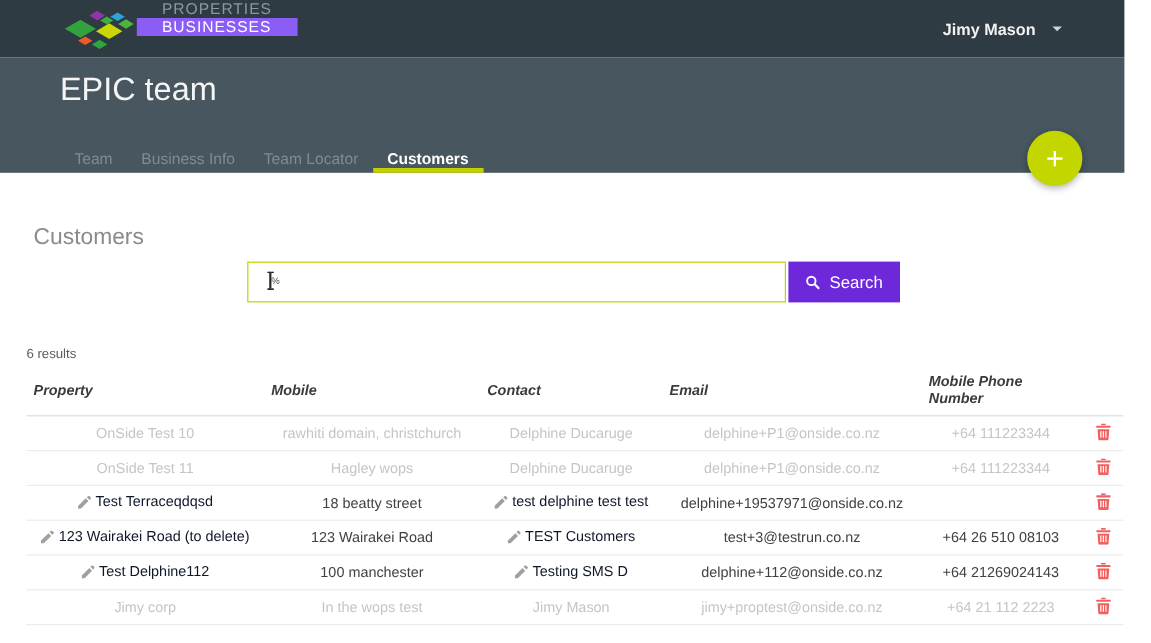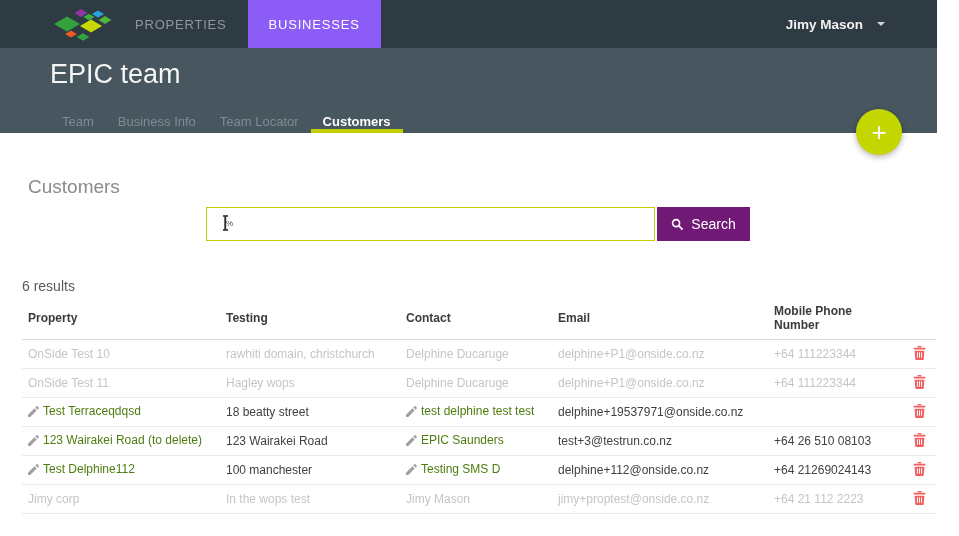--- a/index.html
+++ b/index.html
@@ -3,71 +3,71 @@
 <meta charset="utf-8">
 <style>
   * { box-sizing: border-box; margin: 0; padding: 0; }
   html,body { width: 959px; height: 536px; background:#ffffff; overflow:hidden;
               font-family: "Liberation Sans", sans-serif; }
   .app { width: 937px; position: relative; }
 
   
   .topbar { height:48px; background:#2e3b43; display:flex; align-items:stretch; }
   .logo-wrap { margin-left:52px; display:flex; align-items:center; cursor:pointer; }
-  .topnav { display:flex; margin-left:0; }
+  .topnav { display:flex; margin-left:0;flex-direction:column; }
   .topnav-item { display:flex; align-items:center; padding:0 21px; color:#8d989d;
                  font-size:13px; letter-spacing:.8px; cursor:pointer; }
   .topnav-item.active { background:#8b5cf6; color:#ffffff; font-weight:normal; }
   .user-menu { margin-left:auto; margin-right:52px; display:flex; align-items:center;
                gap:14px; cursor:pointer; }
   .user-name { color:#f2f2f2; font-size:13.5px; font-weight:bold; }
   .caret-down { width:0; height:0; border:4px solid transparent; border-top-color:#cfd4d6;
                 margin-top:4px; }
 
   
-  .team-header { height:85px; background:#47565f; position:relative; }
+  .team-header { height:96px; background:#47565f; position:relative; }
   .team-title { color:#f5f5f5; font-size:27px; font-weight:400; padding:10px 0 0 50px;
                 line-height:1.2; }
   .subtabs { position:absolute; bottom:0; left:50px; display:flex; }
   .subtab { font-size:13px; color:#7d8c94; padding:0 12px 0 12px;
             border-bottom:4px solid transparent; cursor:pointer; }
   .subtab.active { color:#ffffff; font-weight:bold; border-bottom-color:#c1d100; }
 
   .fab { position:absolute; left:856px; top:109px; width:46px; height:46px;
          border-radius:50%; background:#c3d600; color:#ffffff; border:none;
          font-size:26px; font-weight:300; line-height:1; cursor:pointer;
          box-shadow:0 2px 6px rgba(0,0,0,.3); z-index:5;
          display:flex; align-items:center; justify-content:center; }
 
   
   .page-title { color:#8b8b8b; font-size:19px; font-weight:400;
                 padding:44px 0 0 28px; line-height:1; }
   .search-row { margin:11px 0 0 206px; display:flex; position:relative; }
   .search-input { width:449px; height:34px; border:1px solid #c1d100; outline:none;
                   padding:0 12px; font-size:13px; color:#333;
                   font-family:"Liberation Sans",sans-serif; }
-  .search-btn { margin-left:2px; width:93px; height:34px; background:#701a75;
+  .search-btn { margin-left:2px; width:93px; height:34px; background:#6d28d9;
                 color:#ffffff; border:none; font-size:14px; cursor:pointer;
                 display:flex; align-items:center; justify-content:center; gap:7px;
                 font-family:"Liberation Sans",sans-serif; }
   .ibeam-cursor { position:absolute; left:15px; top:8px; pointer-events:none; }
   .cursor-pct { position:absolute; left:20px; top:12px; font-size:8px; color:#4a4a4a;
                 pointer-events:none; }
 
-  .results-count { font-size:14px; color:#5a5a5a; margin:37px 0 0 22px; }
+  .results-count { font-size:11px; color:#5a5a5a; margin:37px 0 0 22px; }
 
   
   table.customers { margin:5px 0 0 22px; width:914px; border-collapse:collapse;
                     table-layout:fixed; }
   th { text-align:left; font-size:12px; color:#3b3b3b; font-weight:bold;
-       padding:5px 6px 7px 6px; border-bottom:1px solid #dcdcdc; }
+       padding:5px 6px 7px 6px; border-bottom:1px solid #dcdcdc;font-style:italic; }
   td { font-size:12px; color:#414141; padding:5px 6px; border-bottom:1px solid #ebebeb;
-       white-space:nowrap; overflow:hidden; height:23px; }
+       white-space:nowrap; overflow:hidden; height:23px;text-align:center; }
   tr.muted td, tr.muted .cell-text { color:#c5c5c5; }
-  .cell-link { color:#4d7c0f; text-decoration:none; display:inline-flex;
+  .cell-link { color:#0f172a; text-decoration:none; display:inline-flex;
                align-items:center; gap:4px; cursor:pointer; }
   .pencil-icon { display:inline-block; flex:none; }
   .trash-btn { background:none; border:none; cursor:pointer; padding:1px 2px;
                display:inline-flex; }
   .action-cell { text-align:right; padding-right:8px; }
 </style>
 </head>
 <body>
 
 <div class="app">
@@ -134,21 +134,21 @@
       <col style="width:198px">
         <col style="width:180px">
         <col style="width:152px">
       <col style="width:216px">
         <col style="width:132px">
         <col style="width:36px">
     </colgroup>
     <thead>
       <tr>
         <th>Property</th>
-        <th>Testing</th>
+        <th>Mobile</th>
         <th>Contact</th>
         <th>Email</th>
         <th>Mobile Phone Number</th>
         <th></th>
       </tr>
     </thead>
     <tbody>
 
       <tr class="muted">
         <td class="cell-text">OnSide Test 10</td>
@@ -219,21 +219,21 @@
           <svg class="pencil-icon" width="11" height="11" viewBox="0 0 12 12">
             <path fill="#a0a0a0" d="M0 9.5V12h2.5l7-7L7 2.5zM11.7 2.8c.3-.3.3-.8 0-1.1L10.3.3c-.3-.3-.8-.3-1.1 0L8 1.5 10.5 4z"></path>
               </svg>
           <span>123 Wairakei Road (to delete)</span>
             </a></td>
         <td>123 Wairakei Road</td>
         <td><a class="cell-link">
           <svg class="pencil-icon" width="11" height="11" viewBox="0 0 12 12">
             <path fill="#a0a0a0" d="M0 9.5V12h2.5l7-7L7 2.5zM11.7 2.8c.3-.3.3-.8 0-1.1L10.3.3c-.3-.3-.8-.3-1.1 0L8 1.5 10.5 4z"></path>
               </svg>
-          <span>EPIC Saunders</span>
+          <span>TEST Customers</span>
             </a></td>
         <td>test+3@testrun.co.nz</td>
         <td>+64 26 510 08103</td>
         <td class="action-cell"><button class="trash-btn">
           <svg width="13" height="14" viewBox="0 0 13 14">
             <path fill="#f25f5f" d="M4.6 0h3.8v1.4H4.6z"></path>
                 <rect fill="#f25f5f" x="0.6" y="1.8" width="11.8" height="1.7" rx="0.4"></rect>
             <path fill="#f25f5f" d="M1.6 4.8h9.8l-.65 8.1c-.05.62-.5 1.1-1.1 1.1H3.35c-.6 0-1.05-.48-1.1-1.1z"></path>
             <rect fill="#ffffff" x="3.9" y="6.3" width="1" height="5.4"></rect>
                 <rect fill="#ffffff" x="6" y="6.3" width="1" height="5.4"></rect>

